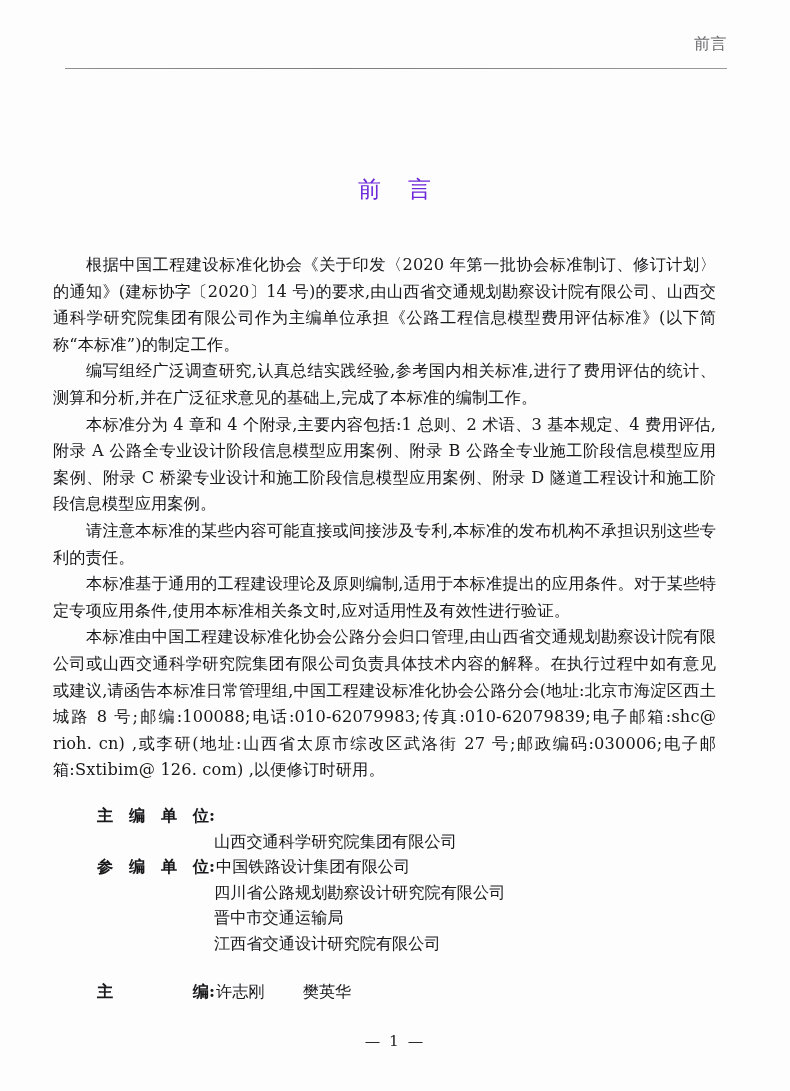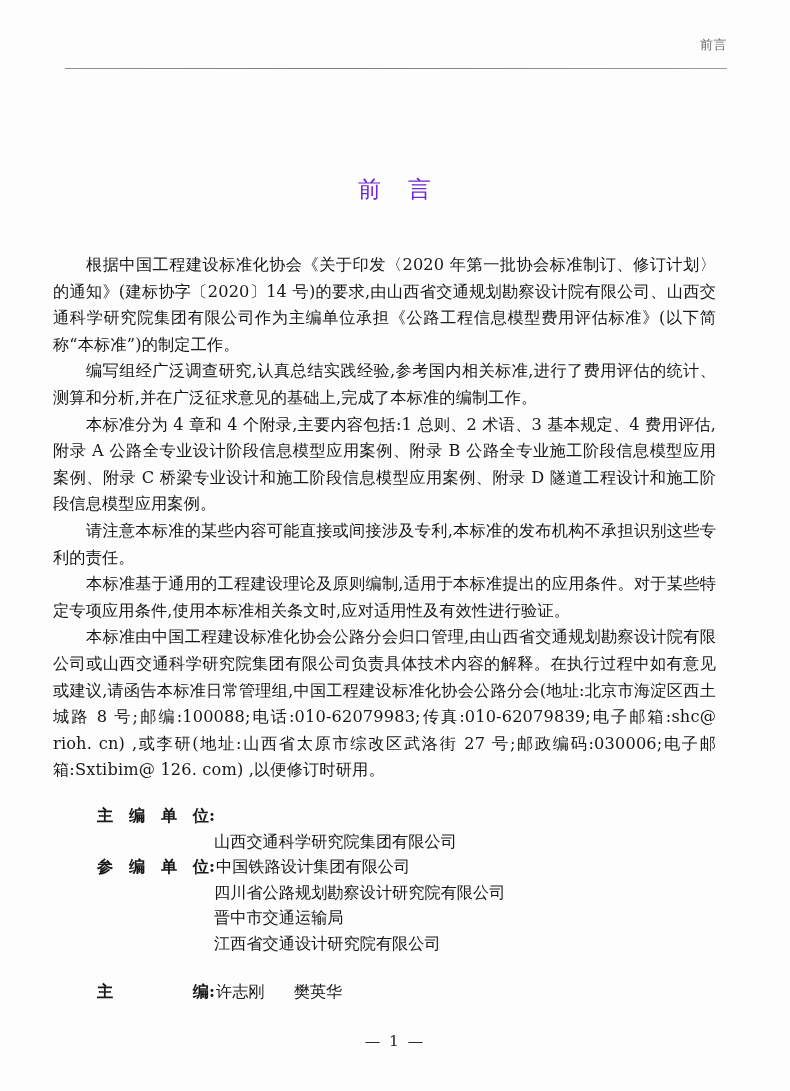--- a/index.html
+++ b/index.html
@@ -26,24 +26,24 @@
     position: absolute;
     left: 65px;
     right: 63px;
     top: 38px;
     height: 30px;
   }
   .running-header-text {
     position: absolute;
     right: 0;
     top: 0;
-    font-size: 13px;
+    font-size: 16px;
     letter-spacing: 0.5px;
     color: #6a6a6e;
-    font-family: Liberation Sans, sans-serif;
+    font-family: Liberation Mono, monospace;
     line-height: 14px;
   }
   .header-rule {
     position: absolute;
     left: 65px;
     width: 662px;
     top: 68px;
     height: 1px;
     background: linear-gradient(to right, #8f8f93 0%, #7c7c80 40%, #9a9a9e 100%);
   }
@@ -113,21 +113,21 @@
   .credit-value {
     flex: 1 1 auto;
     font-family: "DejaVu Serif", "Liberation Serif", serif;
   }
   .credit-cont {
     padding-left: 117px;
     font-family: "DejaVu Serif", "Liberation Serif", serif;
   }
   .credit-group { margin-bottom: 0; }
   .spacer-row { height: 22px; }
-  .credit-names span + span { margin-left: 24px; }
+  .credit-names span + span { margin-left: 33px; }
 
   
   .page-number {
     position: absolute;
     left: 0;
     right: 0;
     top: 1032px;
     text-align: center;
     font-size: 15.5px;
     letter-spacing: 2px;

